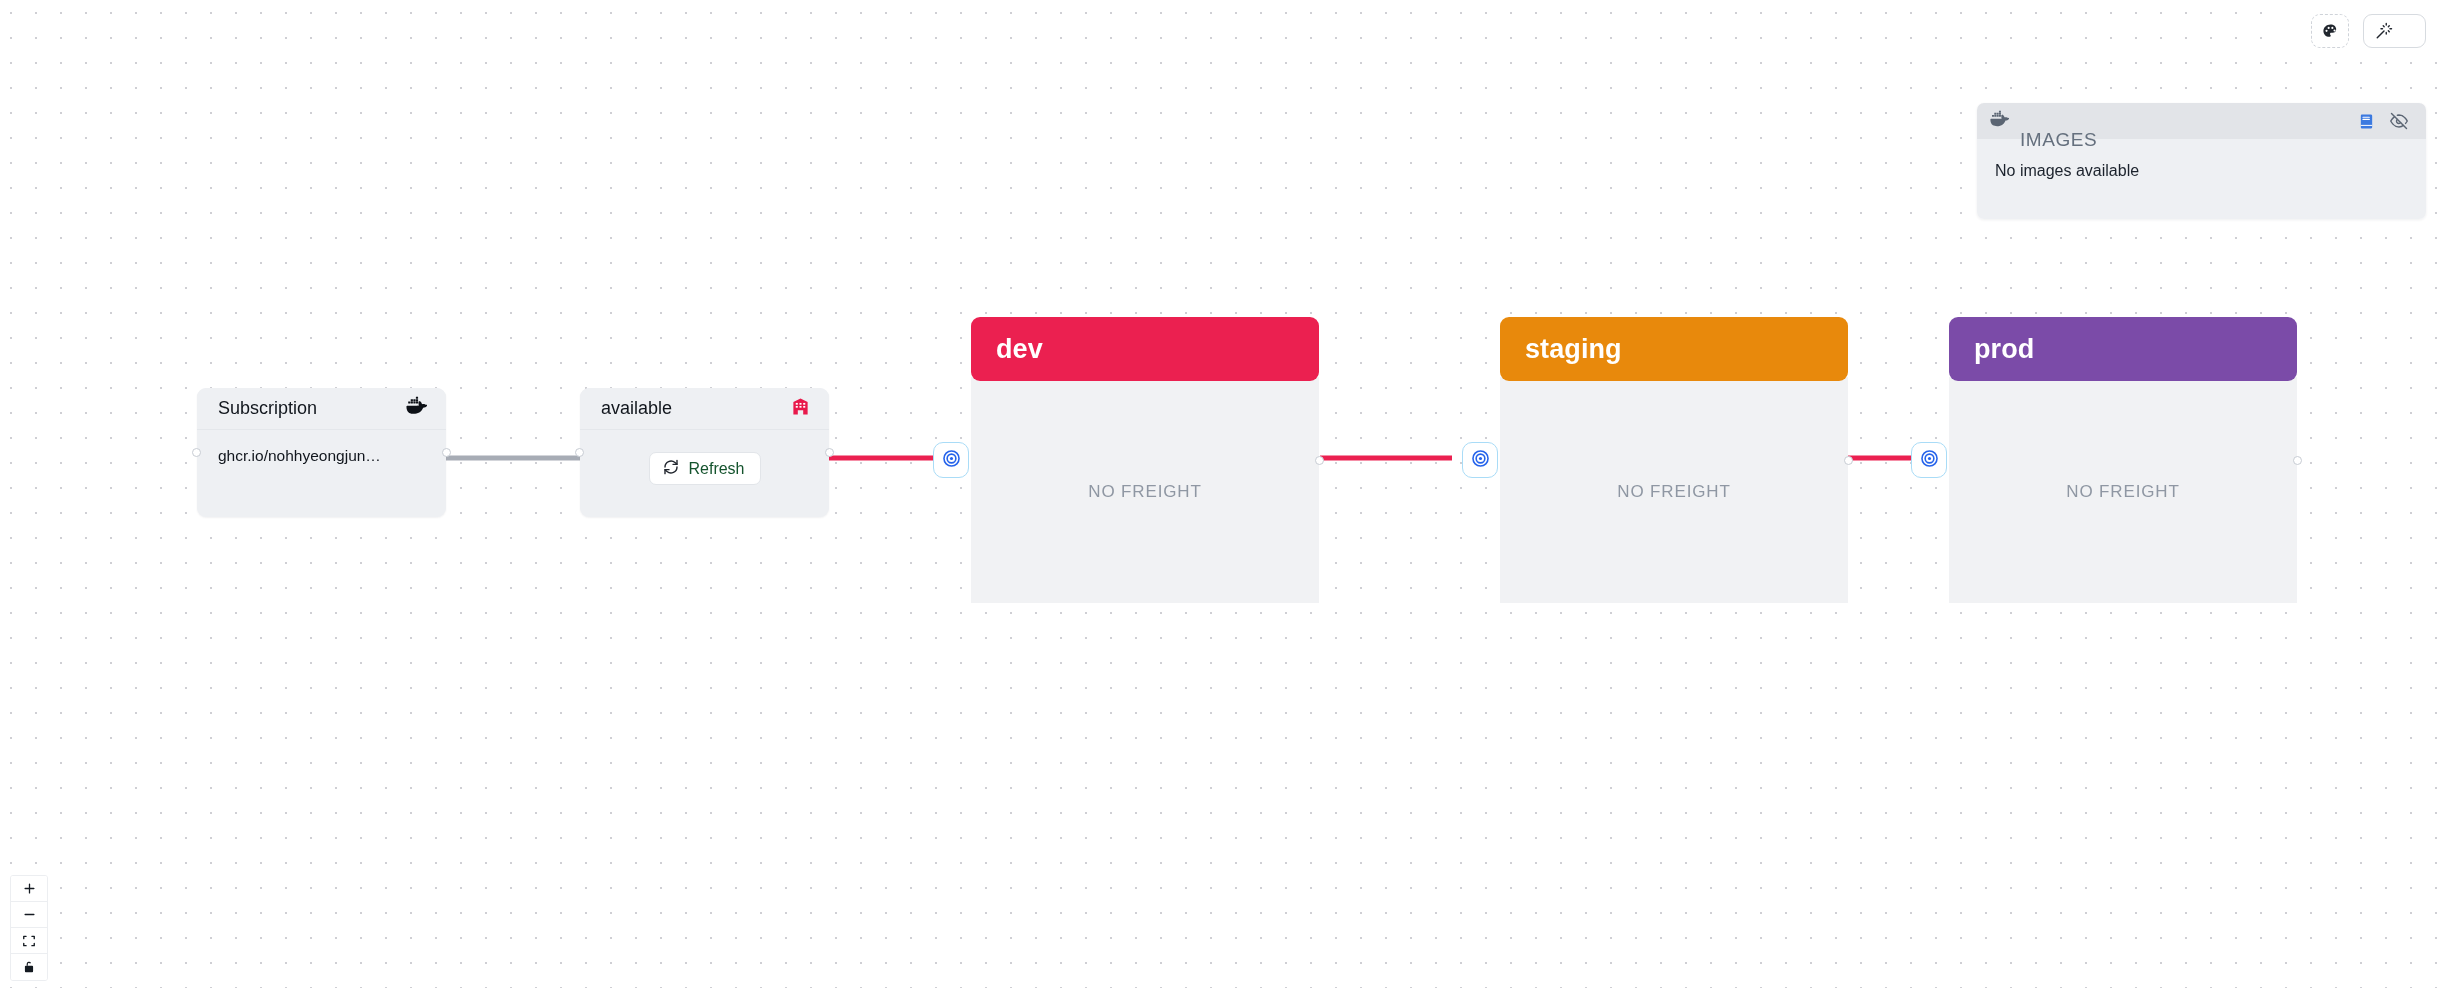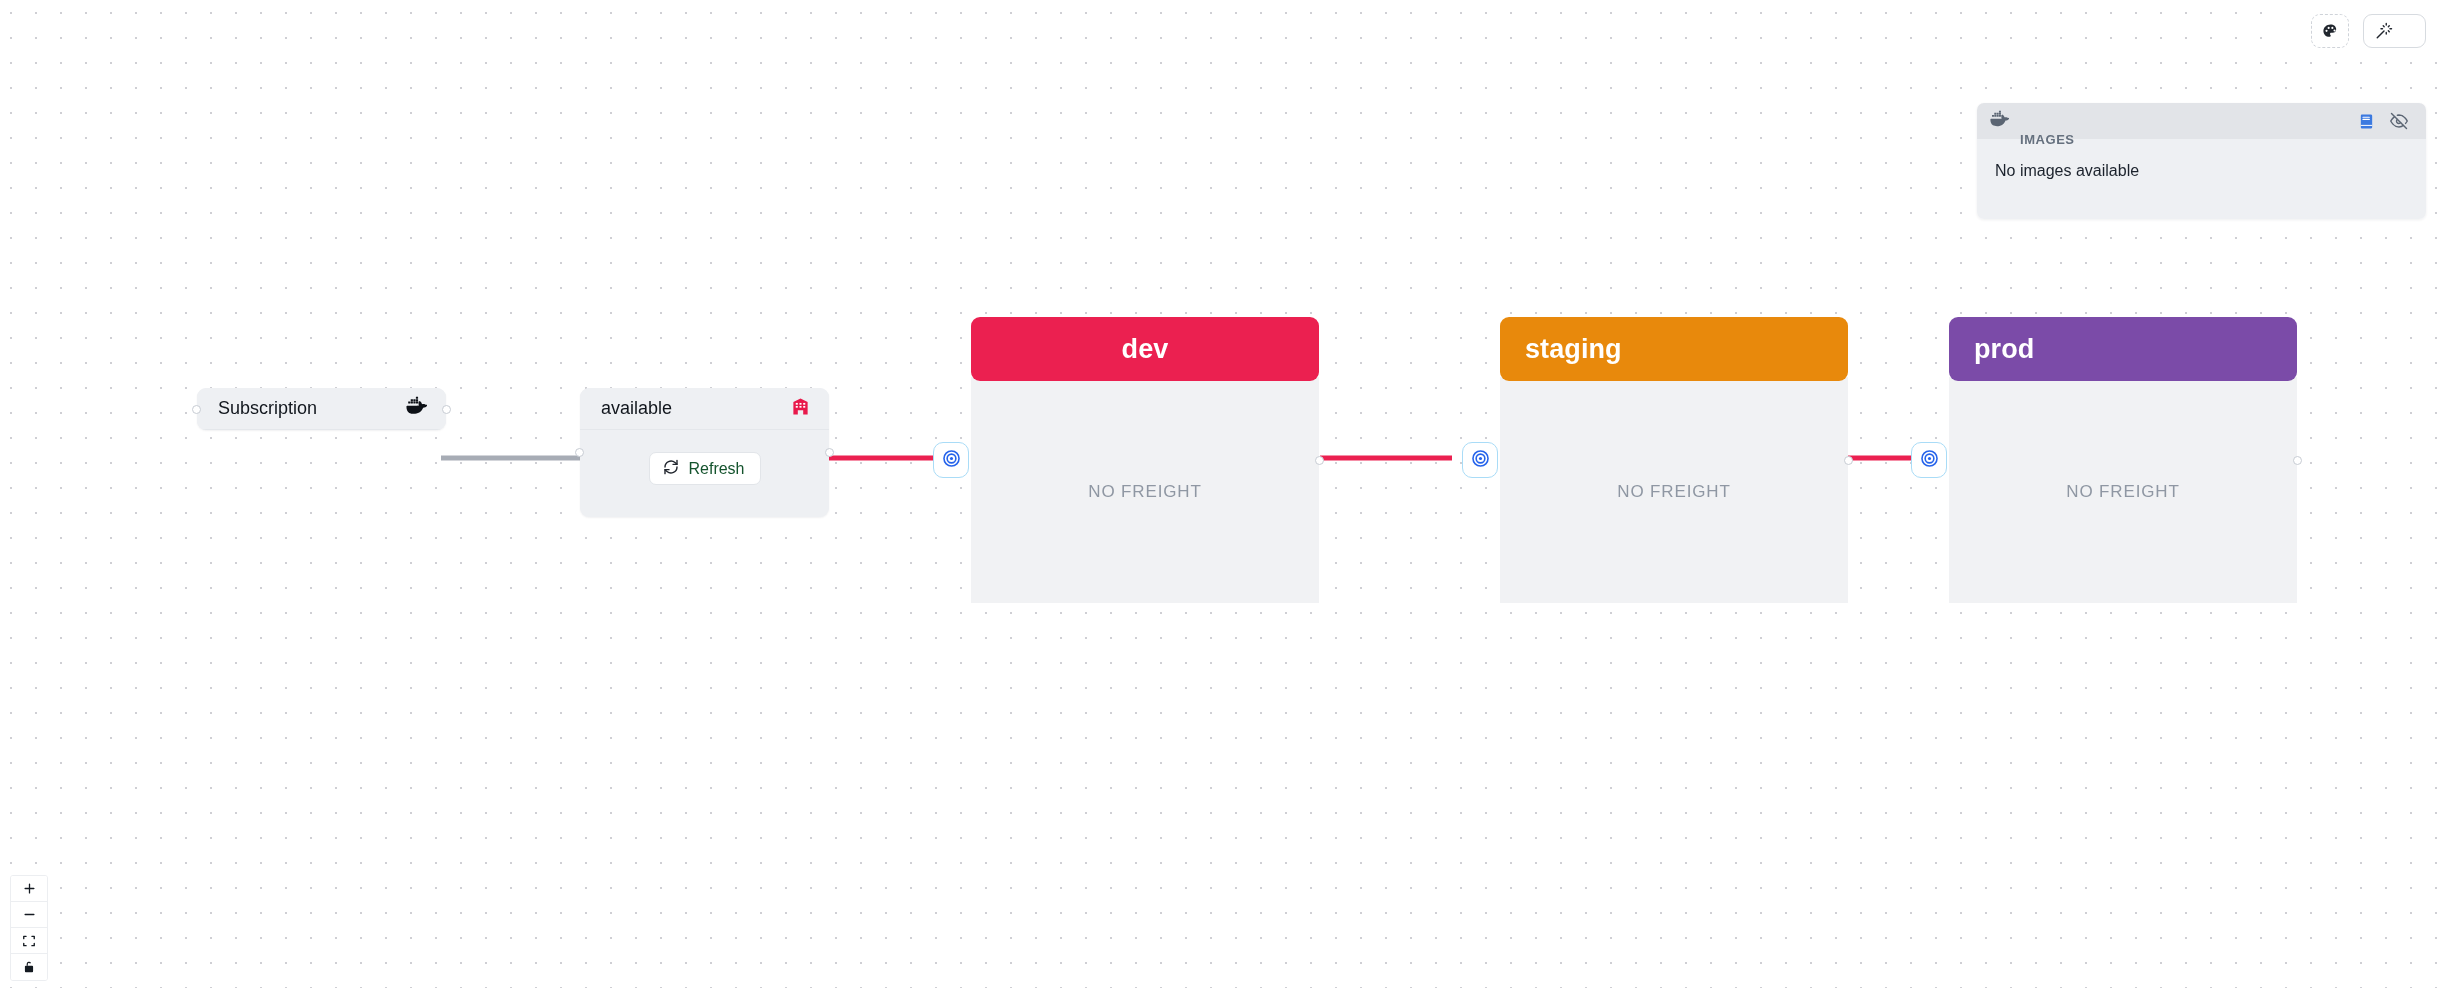--- a/index.html
+++ b/index.html
@@ -68,24 +68,24 @@
   }
   #images-panel-header {
     height: 36px;
     background: #e2e4e8;
     display: flex;
     align-items: center;
     padding: 0 16px 0 13px;
     gap: 11px;
   }
   #images-panel-header .title {
-    font-size: 13px;
+    font-size: 19px;
     letter-spacing: .55px;
     color: #65707e;
-    font-weight: 700;
+    font-weight: 400;
     flex: 1;
     margin-top: 37px;
   }
   .panel-icon-btn {
     display: flex;
     align-items: center;
     cursor: pointer;
     padding: 2px;
   }
   #images-panel-body {
@@ -323,20 +323,23 @@
 
   <div class="node" style="left:197px; top:388px;">
     <div class="card">
       <div class="card-header">
         <span class="card-title">Subscription</span>
         <span>
           <svg width="21" height="21" viewBox="0 0 24 24" fill="#0d1117">
             <path d="M22.3 9.9c-.1-.1-.9-.7-2.6-.7-.5 0-.9 0-1.4.1-.3-2.2-2.2-3.3-2.3-3.4l-.5-.3-.3.4c-.4.6-.7 1.3-.8 2-.2 1-.1 1.9.4 2.7-.6.3-1.5.4-1.7.4H1.3c-.4 0-.8.3-.8.8a12 12 0 0 0 .7 4.3 6.3 6.3 0 0 0 2.5 3.2c1.2.6 3.1 1 5.3 1 1 0 2-.1 3-.3a12.4 12.4 0 0 0 3.2-1.2 8.8 8.8 0 0 0 2.2-1.8c1.1-1.2 1.7-2.5 2.2-3.7h.2c1.8 0 2.9-.7 3.5-1.3.4-.4.7-.8.9-1.3l.1-.4-.3-.3zM2.7 8.6h2.1c.1 0 .2-.1.2-.2V6.5c0-.1-.1-.2-.2-.2H2.7c-.1 0-.2.1-.2.2v1.9c0 .1.1.2.2.2zm2.9 0h2.1c.1 0 .2-.1.2-.2V6.5c0-.1-.1-.2-.2-.2H5.6c-.1 0-.2.1-.2.2v1.9c0 .1.1.2.2.2zm3 0h2.1c.1 0 .2-.1.2-.2V6.5c0-.1-.1-.2-.2-.2H8.6c-.1 0-.2.1-.2.2v1.9c0 .1.1.2.2.2zm2.9 0h2.1c.1 0 .2-.1.2-.2V6.5c0-.1-.1-.2-.2-.2h-2.1c-.1 0-.2.1-.2.2v1.9c.1.1.1.2.2.2zM5.6 5.9h2.1c.1 0 .2-.1.2-.2V3.8c0-.1-.1-.2-.2-.2H5.6c-.1 0-.2.1-.2.2v1.9c0 .1.1.2.2.2zm3 0h2.1c.1 0 .2-.1.2-.2V3.8c0-.1-.1-.2-.2-.2H8.6c-.1 0-.2.1-.2.2v1.9c0 .1.1.2.2.2zm2.9 0h2.1c.1 0 .2-.1.2-.2V3.8c0-.1-.1-.2-.2-.2h-2.1c-.1 0-.2.1-.2.2v1.9c.1.1.1.2.2.2zm0-2.7h2.1c.1 0 .2-.1.2-.2V1.1c0-.1-.1-.2-.2-.2h-2.1c-.1 0-.2.1-.2.2v1.9c.1.1.1.2.2.2zm3 5.4h2.1c.1 0 .2-.1.2-.2V6.5c0-.1-.1-.2-.2-.2h-2.1c-.1 0-.2.1-.2.2v1.9c0 .1.1.2.2.2z"></path>
           </svg>
         </span>
+      </div>
+      <div class="card-body">
+        <span class="repo-line">ghcr.io/nohhyeongjun…</span>
       </div>
     </div>
     <span class="handle left"></span>
     <span class="handle right"></span>
   </div>
 
   <div class="node" style="left:580px; top:388px;">
     <div class="card">
       <div class="card-header">
         <span class="card-title">available</span>
@@ -364,21 +367,21 @@
           </span>
           <span>Refresh</span>
         </button>
       </div>
     </div>
     <span class="handle left"></span>
     <span class="handle right"></span>
   </div>
 
   <div class="node stage" style="left:971px; top:317px;">
-    <div class="stage-header" style="background:#eb2050;justify-content:center;">
+    <div class="stage-header" style="background:#eb2050;">
       <span class="stage-title">dev</span>
     </div>
     <div class="stage-body">
       <span class="no-freight">NO FREIGHT</span>
     </div>
     <div class="stage-badge">
       <span>
         <svg width="19" height="19" viewBox="0 0 24 24" fill="none" stroke="#2563eb" stroke-width="2">
           <circle cx="12" cy="12" r="9.5"></circle>
           <circle cx="12" cy="12" r="5.5"></circle>

